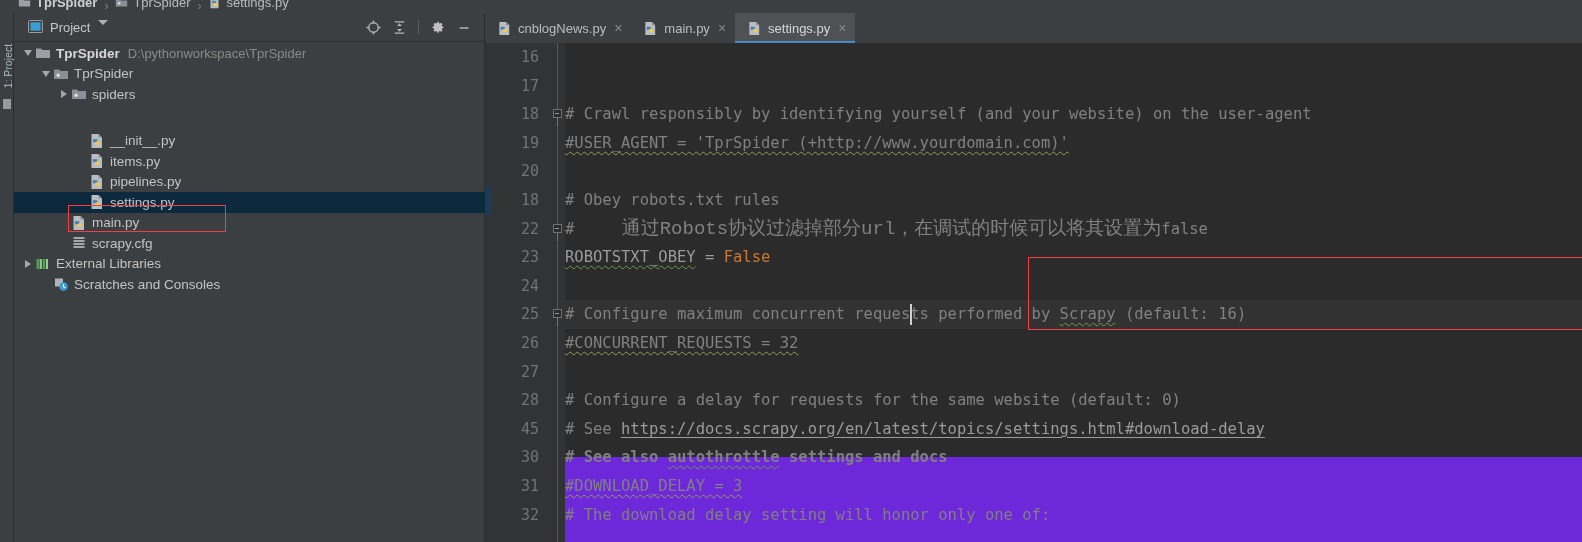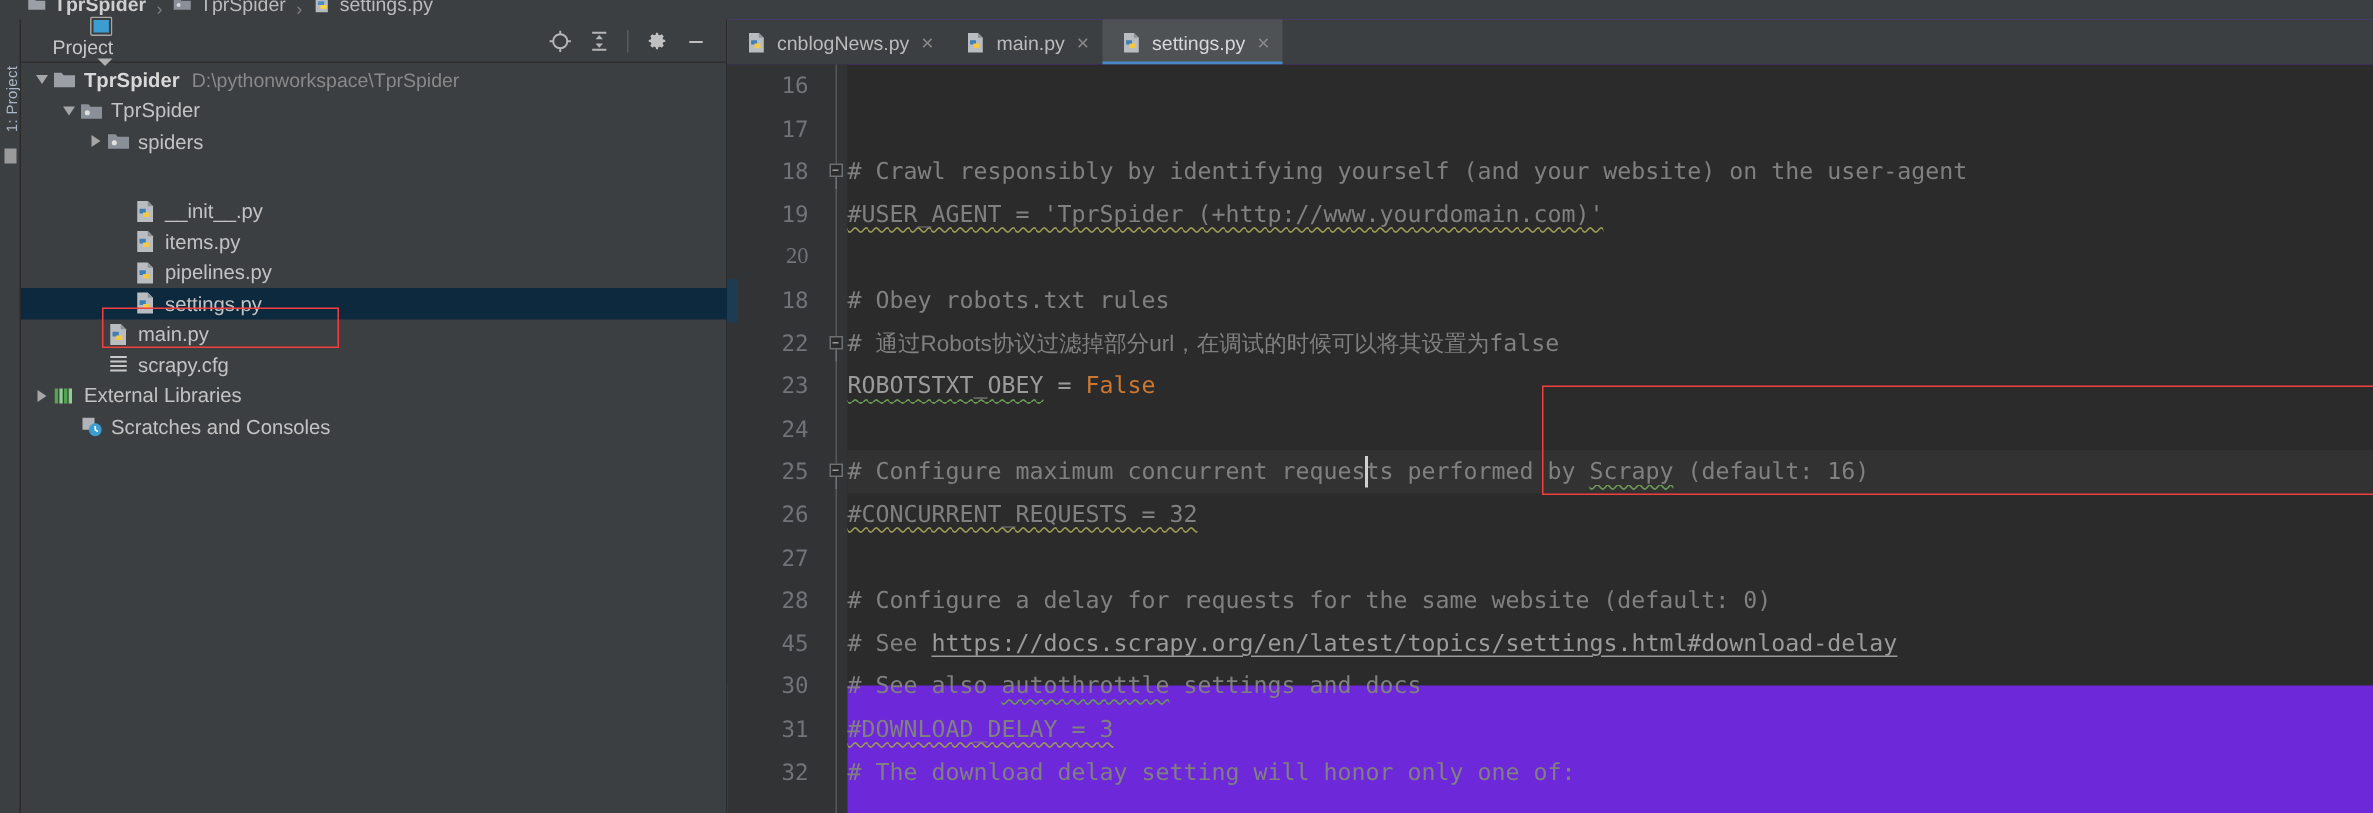--- a/index.html
+++ b/index.html
@@ -40,21 +40,21 @@
   
   .projpanel {
     position: absolute; left: 14px; top: 13px; width: 471px; height: 529px;
     background: #3c3f41; border-right: 1px solid #2b2b2b;
   }
   .proj-header {
     position: relative; height: 29px; width: 100%;
     display: flex; align-items: center;
     border-bottom: 1px solid #2e2e2e; background: #3c3f41;
   }
-  .proj-title-wrap { display: flex; align-items: flex-end; padding-left: 14px; flex-direction: column; }
+  .proj-title-wrap { display: flex; align-items: flex-start; padding-left: 14px; }
   .proj-title { font-size: 13px; color: #c8c8c8; margin-left: 7px; }
   .caret-dn {
     width: 0; height: 0; margin-left: 8px;
     border-left: 5px solid transparent; border-right: 5px solid transparent;
     border-top: 5px solid #b0b0b0;
   }
   .hdr-tools { position: absolute; right: 8px; top: 0; height: 29px; display: flex; align-items: center; gap: 2px; }
   .hbtn { width: 24px; height: 24px; display: flex; align-items: center; justify-content: center; cursor: pointer; }
   .hsep { width: 1px; height: 15px; background: #5a5a5a; margin: 0 5px; }
 
@@ -105,21 +105,21 @@
     position: absolute; left: 80px; white-space: pre;
     font-family: "DejaVu Sans Mono", monospace; font-size: 15.5px;
     line-height: 28.6px; color: #808080;
   }
   .hl-row { position: absolute; left: 0; right: 0; height: 28.6px; background: #323232; }
   .gut-mark { position: absolute; left: 0; width: 7px; height: 28.6px; background: #1d3c54; }
 
   .c-com { color: #808080; }
   .c-id  { color: #9b9b9b; }
   .c-kw  { color: #cc7832; }
-  .c-cjk { color: #808080; font-family: Liberation Sans, sans-serif; font-size: 15px; }
+  .c-cjk { color: #808080; font-family: Liberation Mono, monospace; font-size: 19px; margin-left: 38px; }
   .c-link { color: #9b9b9b; text-decoration: underline; text-underline-offset: 3px; }
 
   .wavy {
     text-decoration: underline; text-decoration-style: wavy;
     text-decoration-color: #6c9a54; text-underline-offset: 3px;
     text-decoration-thickness: 1px;
   }
   .wavy-y {
     text-decoration: underline; text-decoration-style: wavy;
     text-decoration-color: #9a9a55; text-underline-offset: 3px;
@@ -400,21 +400,21 @@
           <span class="tab-label">settings.py</span>
           <span class="tab-x">×</span>
         </div>
       </div>
     <div class="codearea">
       <div class="gutter">
           <div class="lnum" style="top: 0px;">16</div>
           <div class="lnum" style="top: 28.6px;">17</div>
           <div class="lnum" style="top: 57.2px;">18</div>
           <div class="lnum" style="top: 85.8px;">19</div>
-          <div class="lnum" style="top: 114.4px; font-family: Liberation Serif, serif;">20</div>
+          <div class="lnum" style="top: 114.4px;">20</div>
           <div class="lnum" style="top: 143px;">18</div>
           <div class="lnum" style="top: 171.6px;">22</div>
           <div class="lnum" style="top: 200.2px;">23</div>
           <div class="lnum" style="top: 228.8px;">24</div>
           <div class="lnum" style="top: 257.4px;">25</div>
           <div class="lnum" style="top: 286px;">26</div>
           <div class="lnum" style="top: 314.6px;">27</div>
           <div class="lnum" style="top: 343.2px;">28</div>
           <div class="lnum" style="top: 371.8px;">45</div>
           <div class="lnum" style="top: 400.4px;">30</div>
@@ -435,21 +435,21 @@
           <div class="ltext" style="top: 57.2px; left: 0px;"><span class="c-com"># Crawl responsibly by identifying yourself (and your website) on the user-agent</span></div>
           <div class="ltext" style="top: 85.8px; left: 0px;"><span class="c-com wavy-y">#USER_AGENT = 'TprSpider (+http://www.yourdomain.com)'</span></div>
           <div class="ltext" style="top: 143px; left: 0px;"><span class="c-com"># Obey robots.txt rules</span></div>
           <div class="ltext" style="top: 171.6px; left: 0px;"><span class="c-com"># </span><span class="c-cjk">通过Robots协议过滤掉部分url，在调试的时候可以将其设置为</span><span class="c-com">false</span></div>
           <div class="ltext" style="top: 200.2px; left: 0px;"><span class="c-id wavy">ROBOTSTXT_OBEY</span><span class="c-id"> = </span><span class="c-kw">False</span></div>
           <div class="hl-row" style="top: 257.4px;"></div>
           <div class="ltext" style="top: 257.4px; left: 0px;"><span class="c-com"># Configure maximum concurrent reques</span><span class="c-com">ts performed by </span><span class="c-com wavy">Scrapy</span><span class="c-com"> (default: 16)</span></div>
           <div class="ltext" style="top: 286px; left: 0px;"><span class="c-com wavy-y">#CONCURRENT_REQUESTS = 32</span></div>
           <div class="ltext" style="top: 343.2px; left: 0px;"><span class="c-com"># Configure a delay for requests for the same website (default: 0)</span></div>
           <div class="ltext" style="top: 371.8px; left: 0px;"><span class="c-com"># See </span><span class="c-link">https://docs.scrapy.org/en/latest/topics/settings.html#download-delay</span></div>
-          <div class="ltext" style="top: 400.4px; left: 0px;"><span class="c-com"># See also </span><span class="c-com wavy">autothrottle</span><span class="c-com"> settings and docs</span></div>
+          <div class="ltext" style="top: 400.4px; left: 0px; font-weight: bold;"><span class="c-com"># See also </span><span class="c-com wavy">autothrottle</span><span class="c-com"> settings and docs</span></div>
           <div class="ltext" style="top: 429px; left: 0px;"><span class="c-com wavy-y">#DOWNLOAD_DELAY = 3</span></div>
           <div class="ltext" style="top: 457.6px; left: 0px;"><span class="c-com"># The download delay setting will honor only one of:</span></div>
           <div class="caret-txt" style="left: 345.281px; top: 261.4px; height: 21px;"></div>
         </div>
       <div class="redbox-code"></div>
     </div>
   </div>
 
 </div>
 

